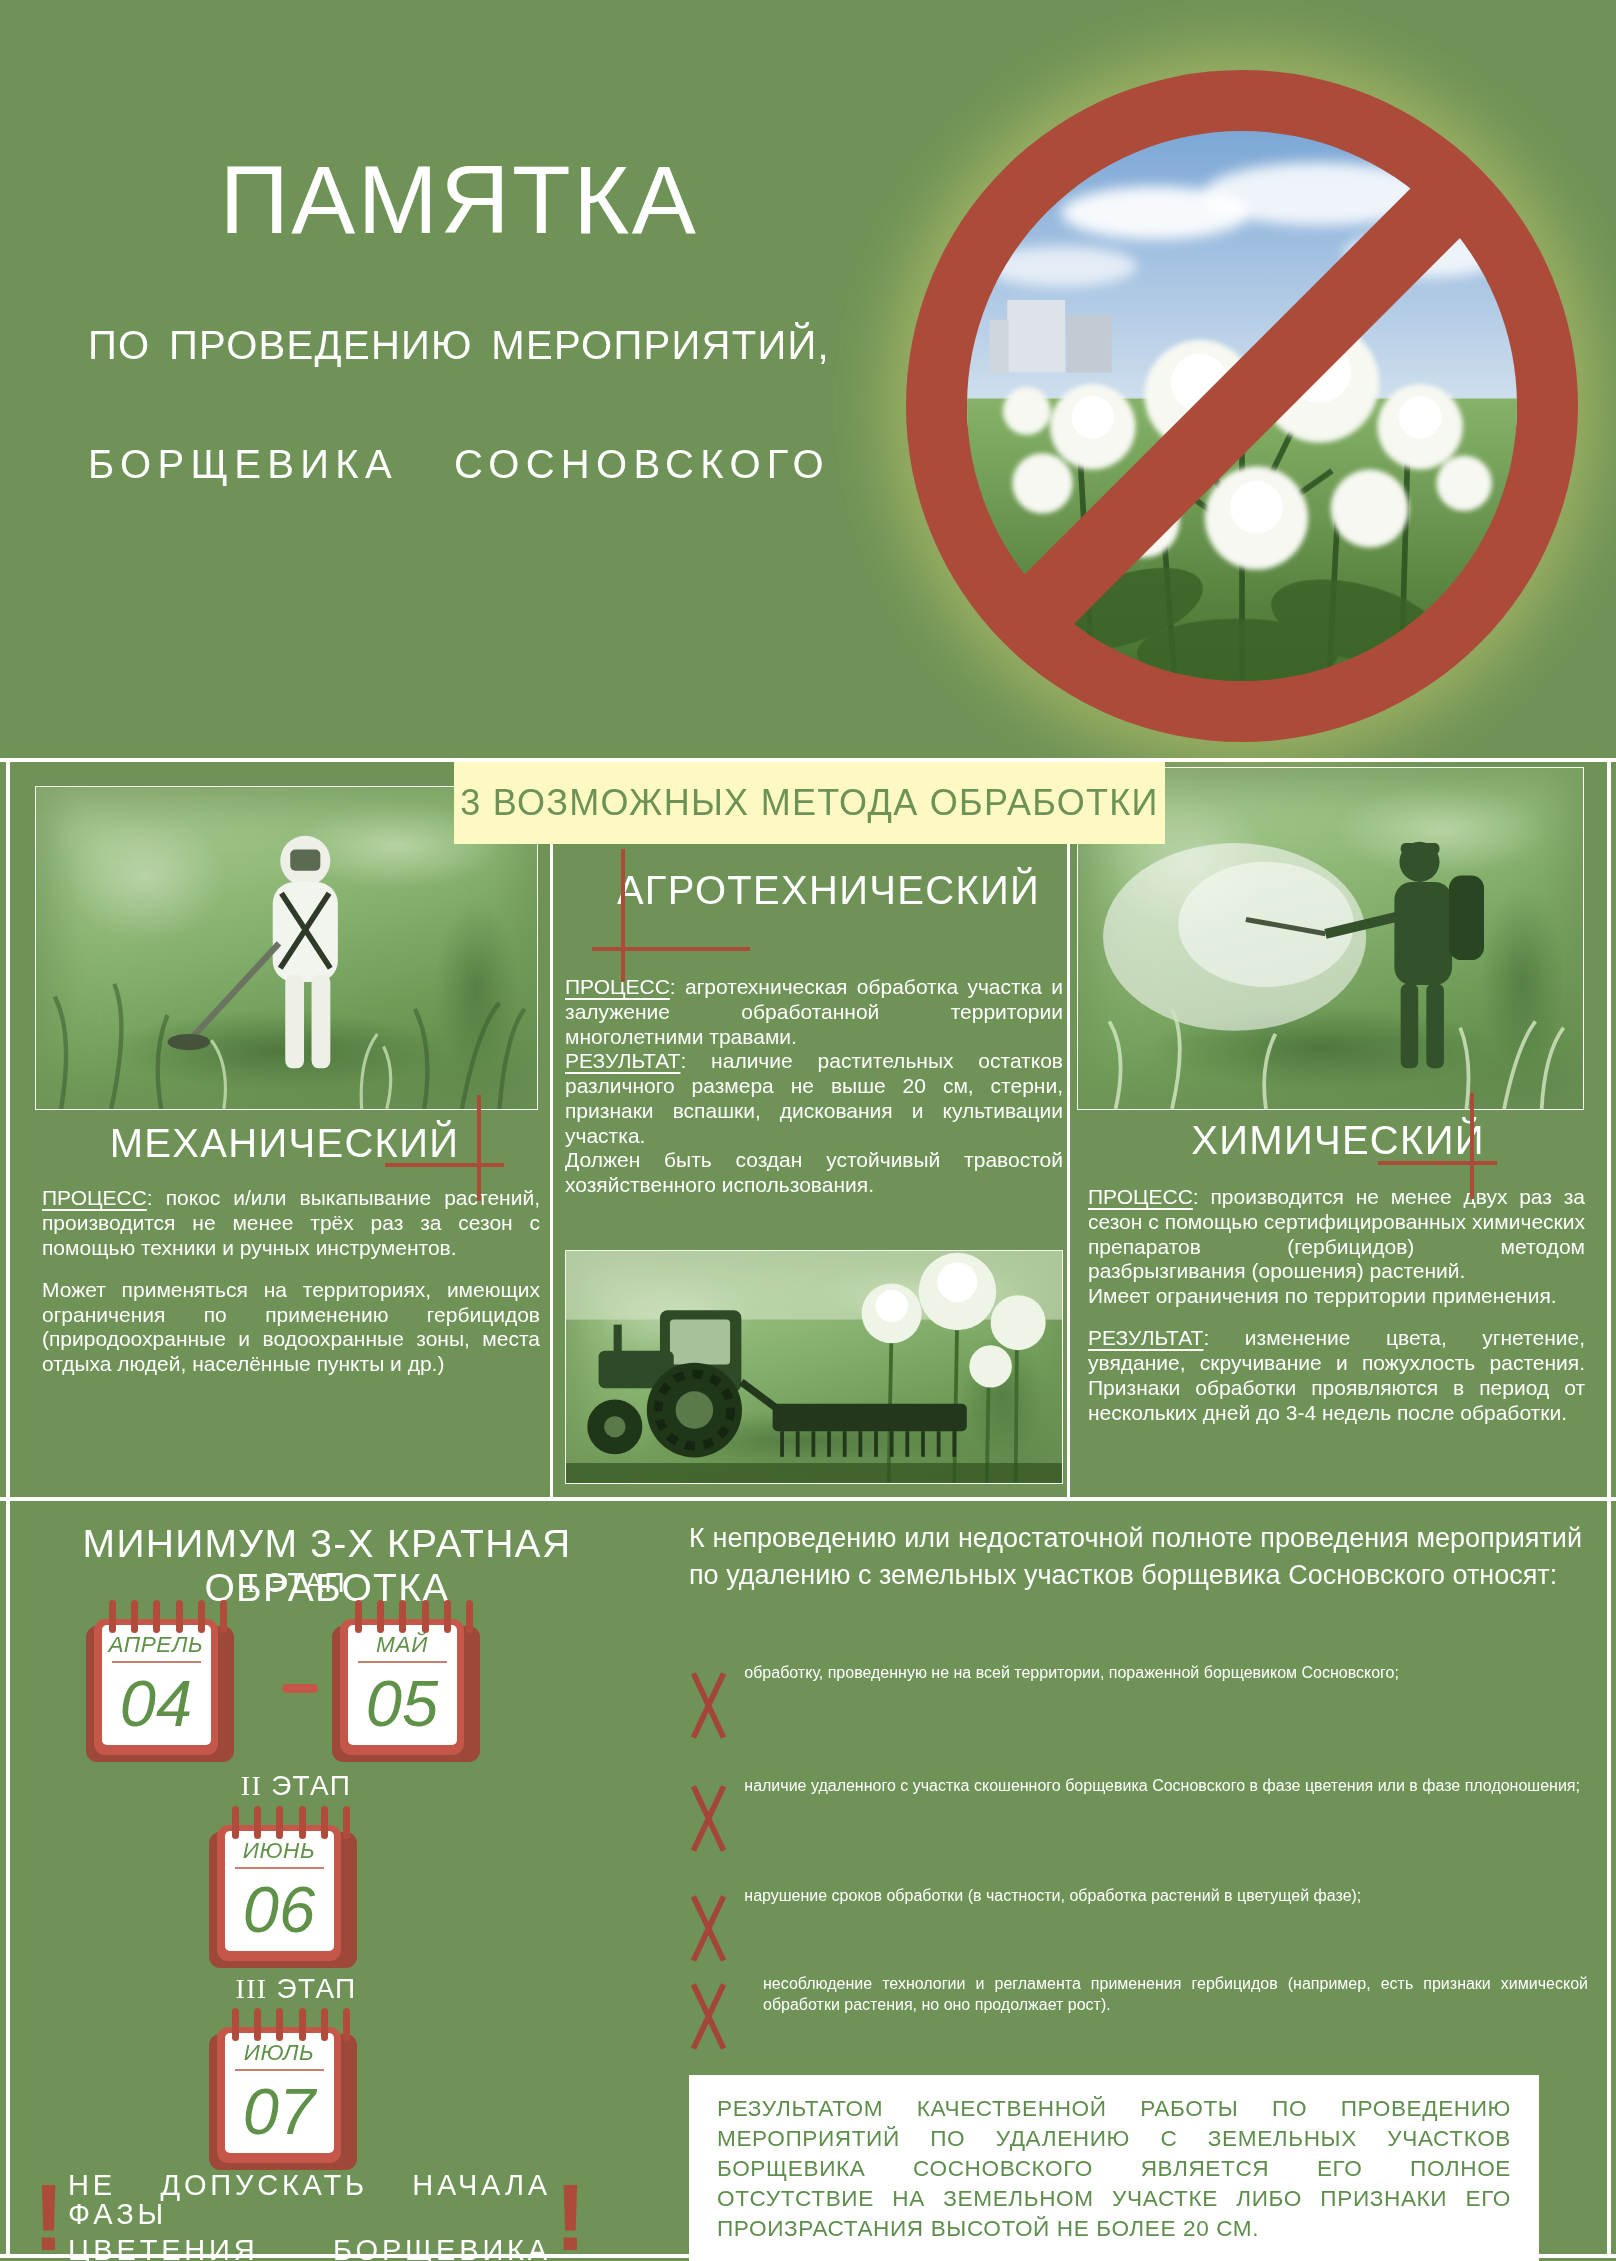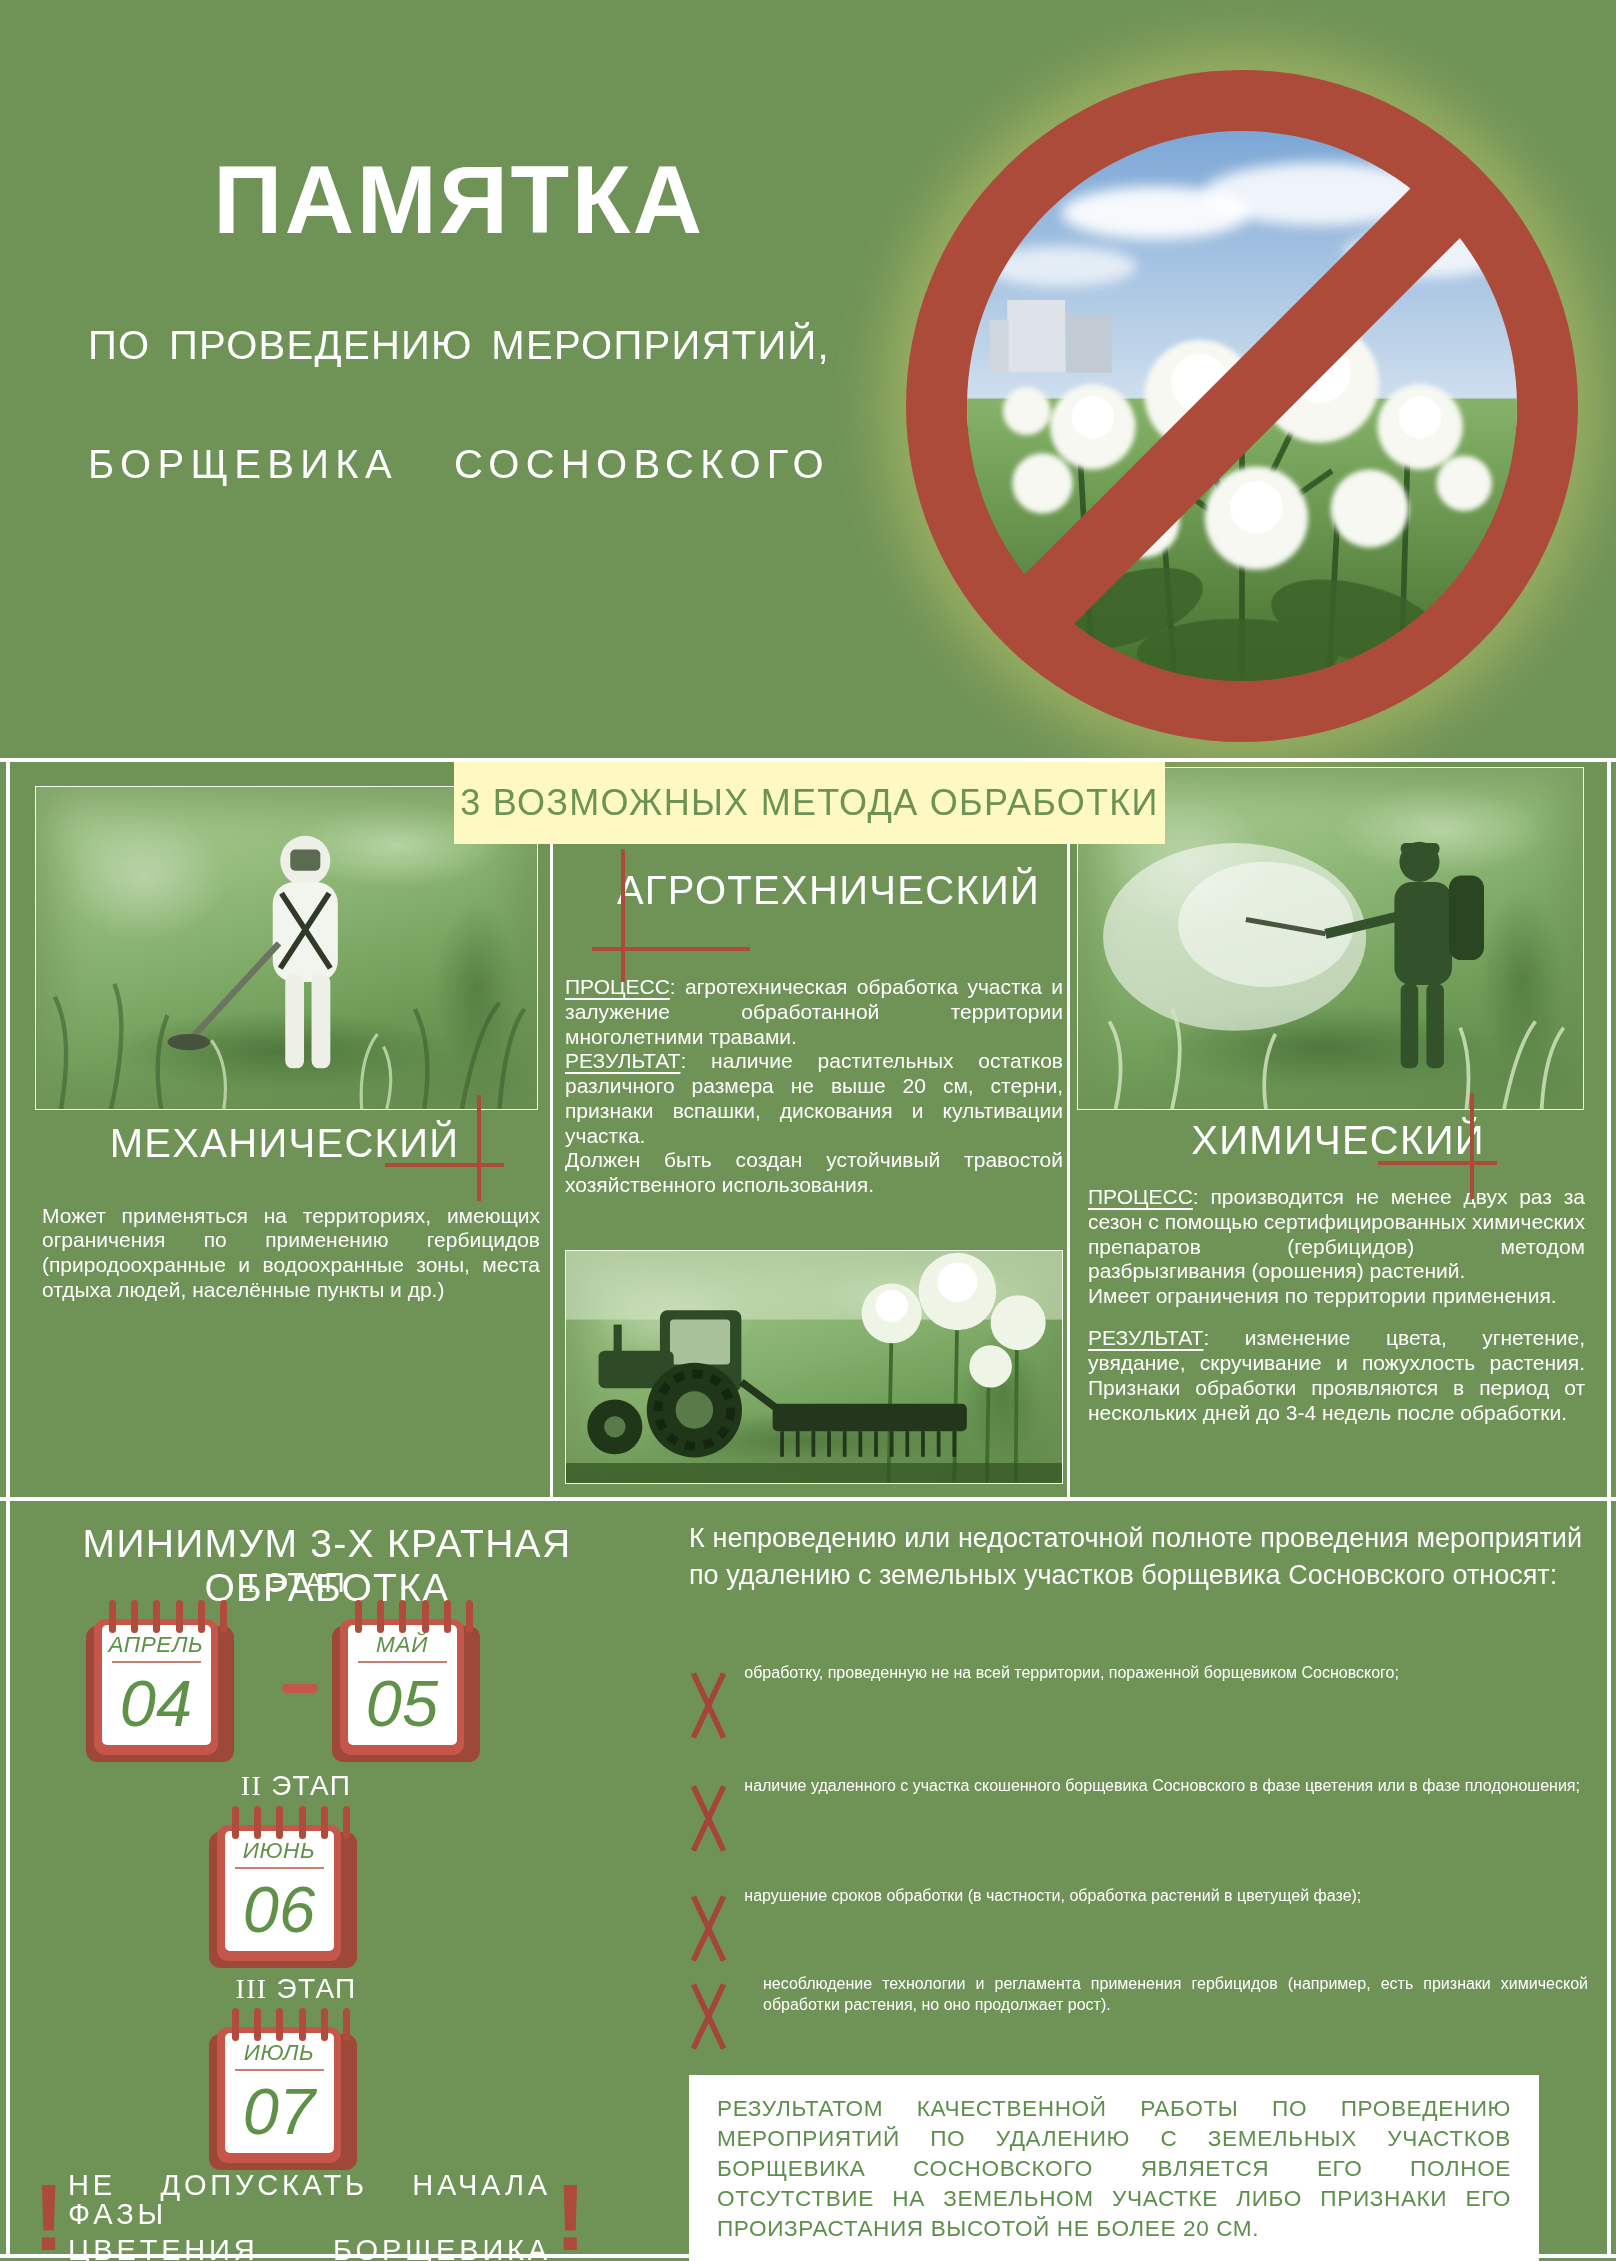--- a/index.html
+++ b/index.html
@@ -6,21 +6,21 @@
     --background:#6f9357; --accent-red:#ad4b3a; --calendar-red:#c4574a;
     --calendar-shadow:#9e4839; --text-green:#6c9355; --day-green:#5f9149; --result-green:#5e8e4c;
   }
   *{box-sizing:border-box; margin:0; padding:0;}
   html,body{width:1617px; height:2261px;}
   body{font-family:"Liberation Sans", sans-serif; background:#fff;}
   .poster{position:relative; width:1617px; height:2261px; background:var(--background,#6f9357); overflow:hidden;}
 
   
   .title-block{position:absolute; left:88px; top:150px; width:742px; color:#fff;}
-  .page-title{font-size:96px; font-weight:bold; text-align:center; letter-spacing:2.5px; line-height:1.05;}
+  .page-title{font-size:96px; font-weight:normal; text-align:center; letter-spacing:2.5px; line-height:1.05;}
   .subtitle{margin-top:74px;}
   .subtitle-line{font-size:40px; line-height:1; margin-bottom:79px; text-align:justify; text-align-last:justify; letter-spacing:1.3px;}
   .subtitle-line.spread{letter-spacing:6.3px;}
 
   .prohibition{position:absolute; left:906px; top:70px; width:672px; height:672px;}
   .prohibition .ring{position:absolute; inset:0; border-radius:50%; background:var(--accent-red,#ad4b3a);
       box-shadow:0 0 57px 22.6px rgba(208,210,110,.45);}
   .prohibition .scene{position:absolute; left:61px; top:61px; width:550px; height:550px; border-radius:50%; overflow:hidden;}
   .prohibition .slash{position:absolute; left:47px; top:301px; width:579px; height:70px;
       background:var(--accent-red,#ad4b3a); transform:rotate(-45deg);}
@@ -234,20 +234,21 @@
         <path d="M300 515 q10 -70 -20 -110"></path>
           <path d="M520 515 q-5 -80 25 -120"></path>
         <path d="M560 515 q15 -60 -5 -100"></path>
       </g>
     </svg>
   </div>
   <div class="method-title mt-mech">МЕХАНИЧЕСКИЙ</div>
   <div class="cross mech-v"></div>
   <div class="cross mech-h"></div>
   <div class="col-text ct-mech">
+    <p><span class="lbl">ПРОЦЕСС</span><span>: покос и/или выкапывание растений, производится не менее трёх раз за сезон с помощью техники и ручных инструментов.</span></p>
     <p class="gap">Может применяться на территориях, имеющих ограничения по применению гербицидов (природоохранные и водоохранные зоны, места отдыха людей, населённые пункты и др.)</p>
   </div>
 
   <div class="method-title mt-agro">АГРОТЕХНИЧЕСКИЙ</div>
   <div class="cross agro-v"></div>
   <div class="cross agro-h"></div>
   <div class="col-text ct-agro">
     <p><span class="lbl">ПРОЦЕСС</span><span>: агротехническая обработка участка и залужение обработанной территории многолетними травами.</span></p>
     <p><span class="lbl">РЕЗУЛЬТАТ</span><span>: наличие растительных остатков различного размера не выше 20 см, стерни, признаки вспашки, дискования и культивации участка.</span></p>
     <p>Должен быть создан устойчивый травостой хозяйственного использования.</p>

